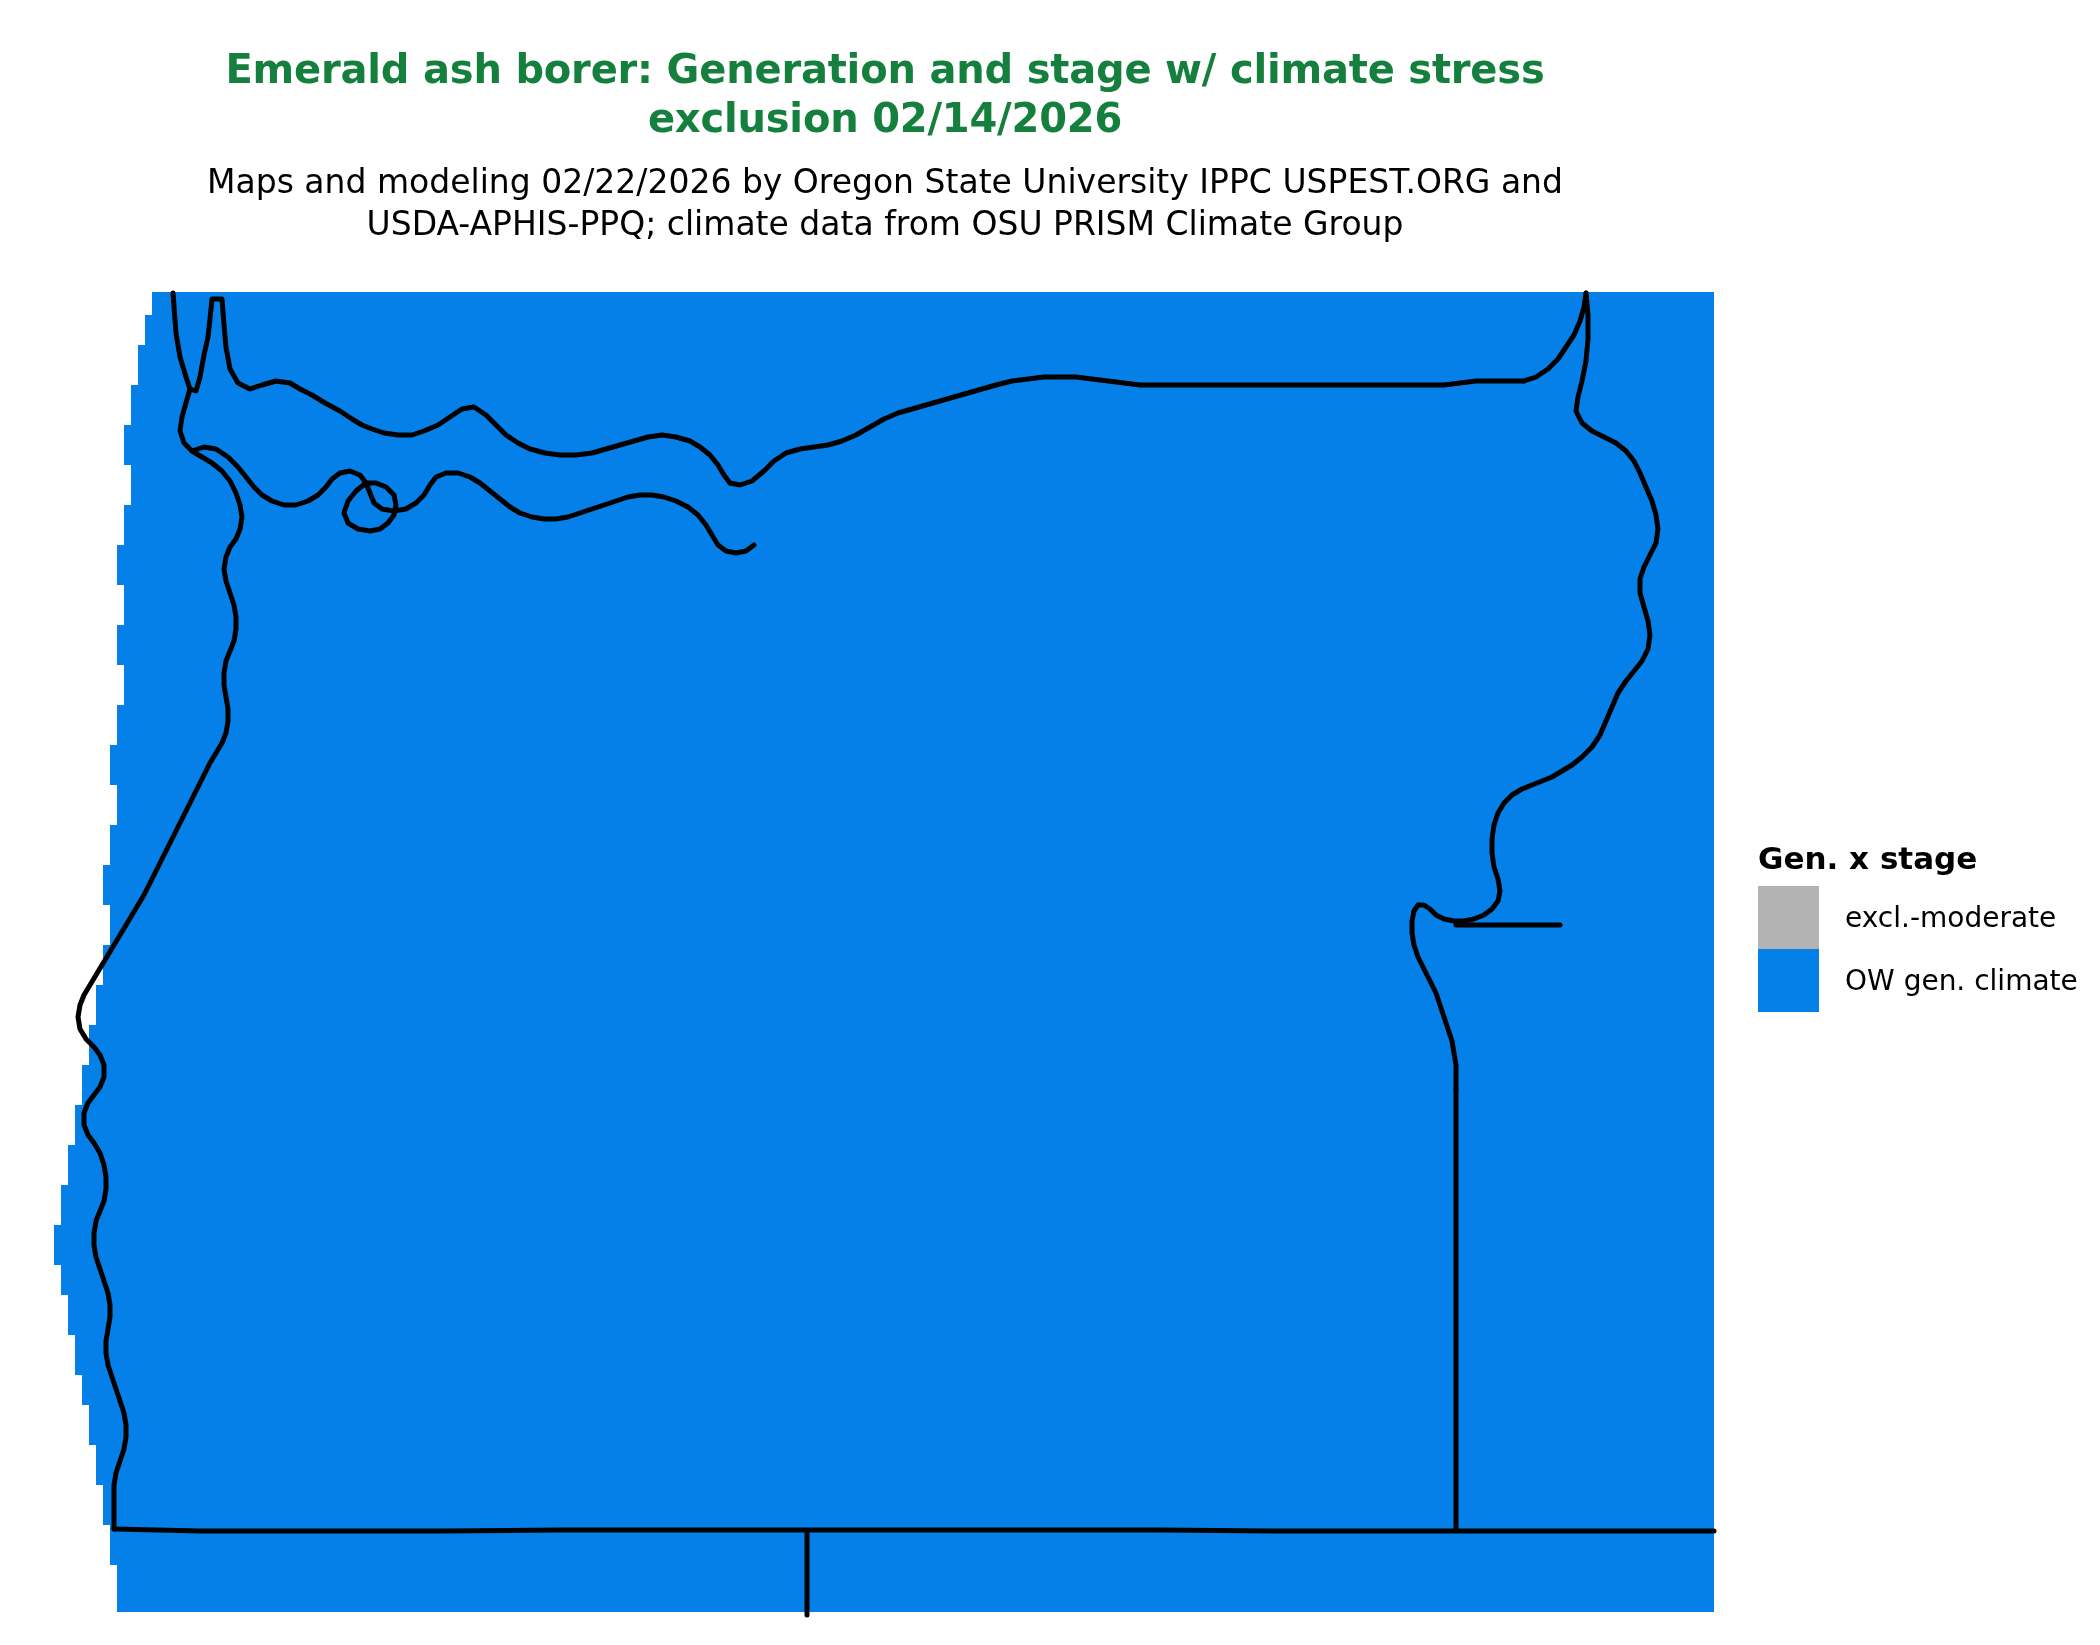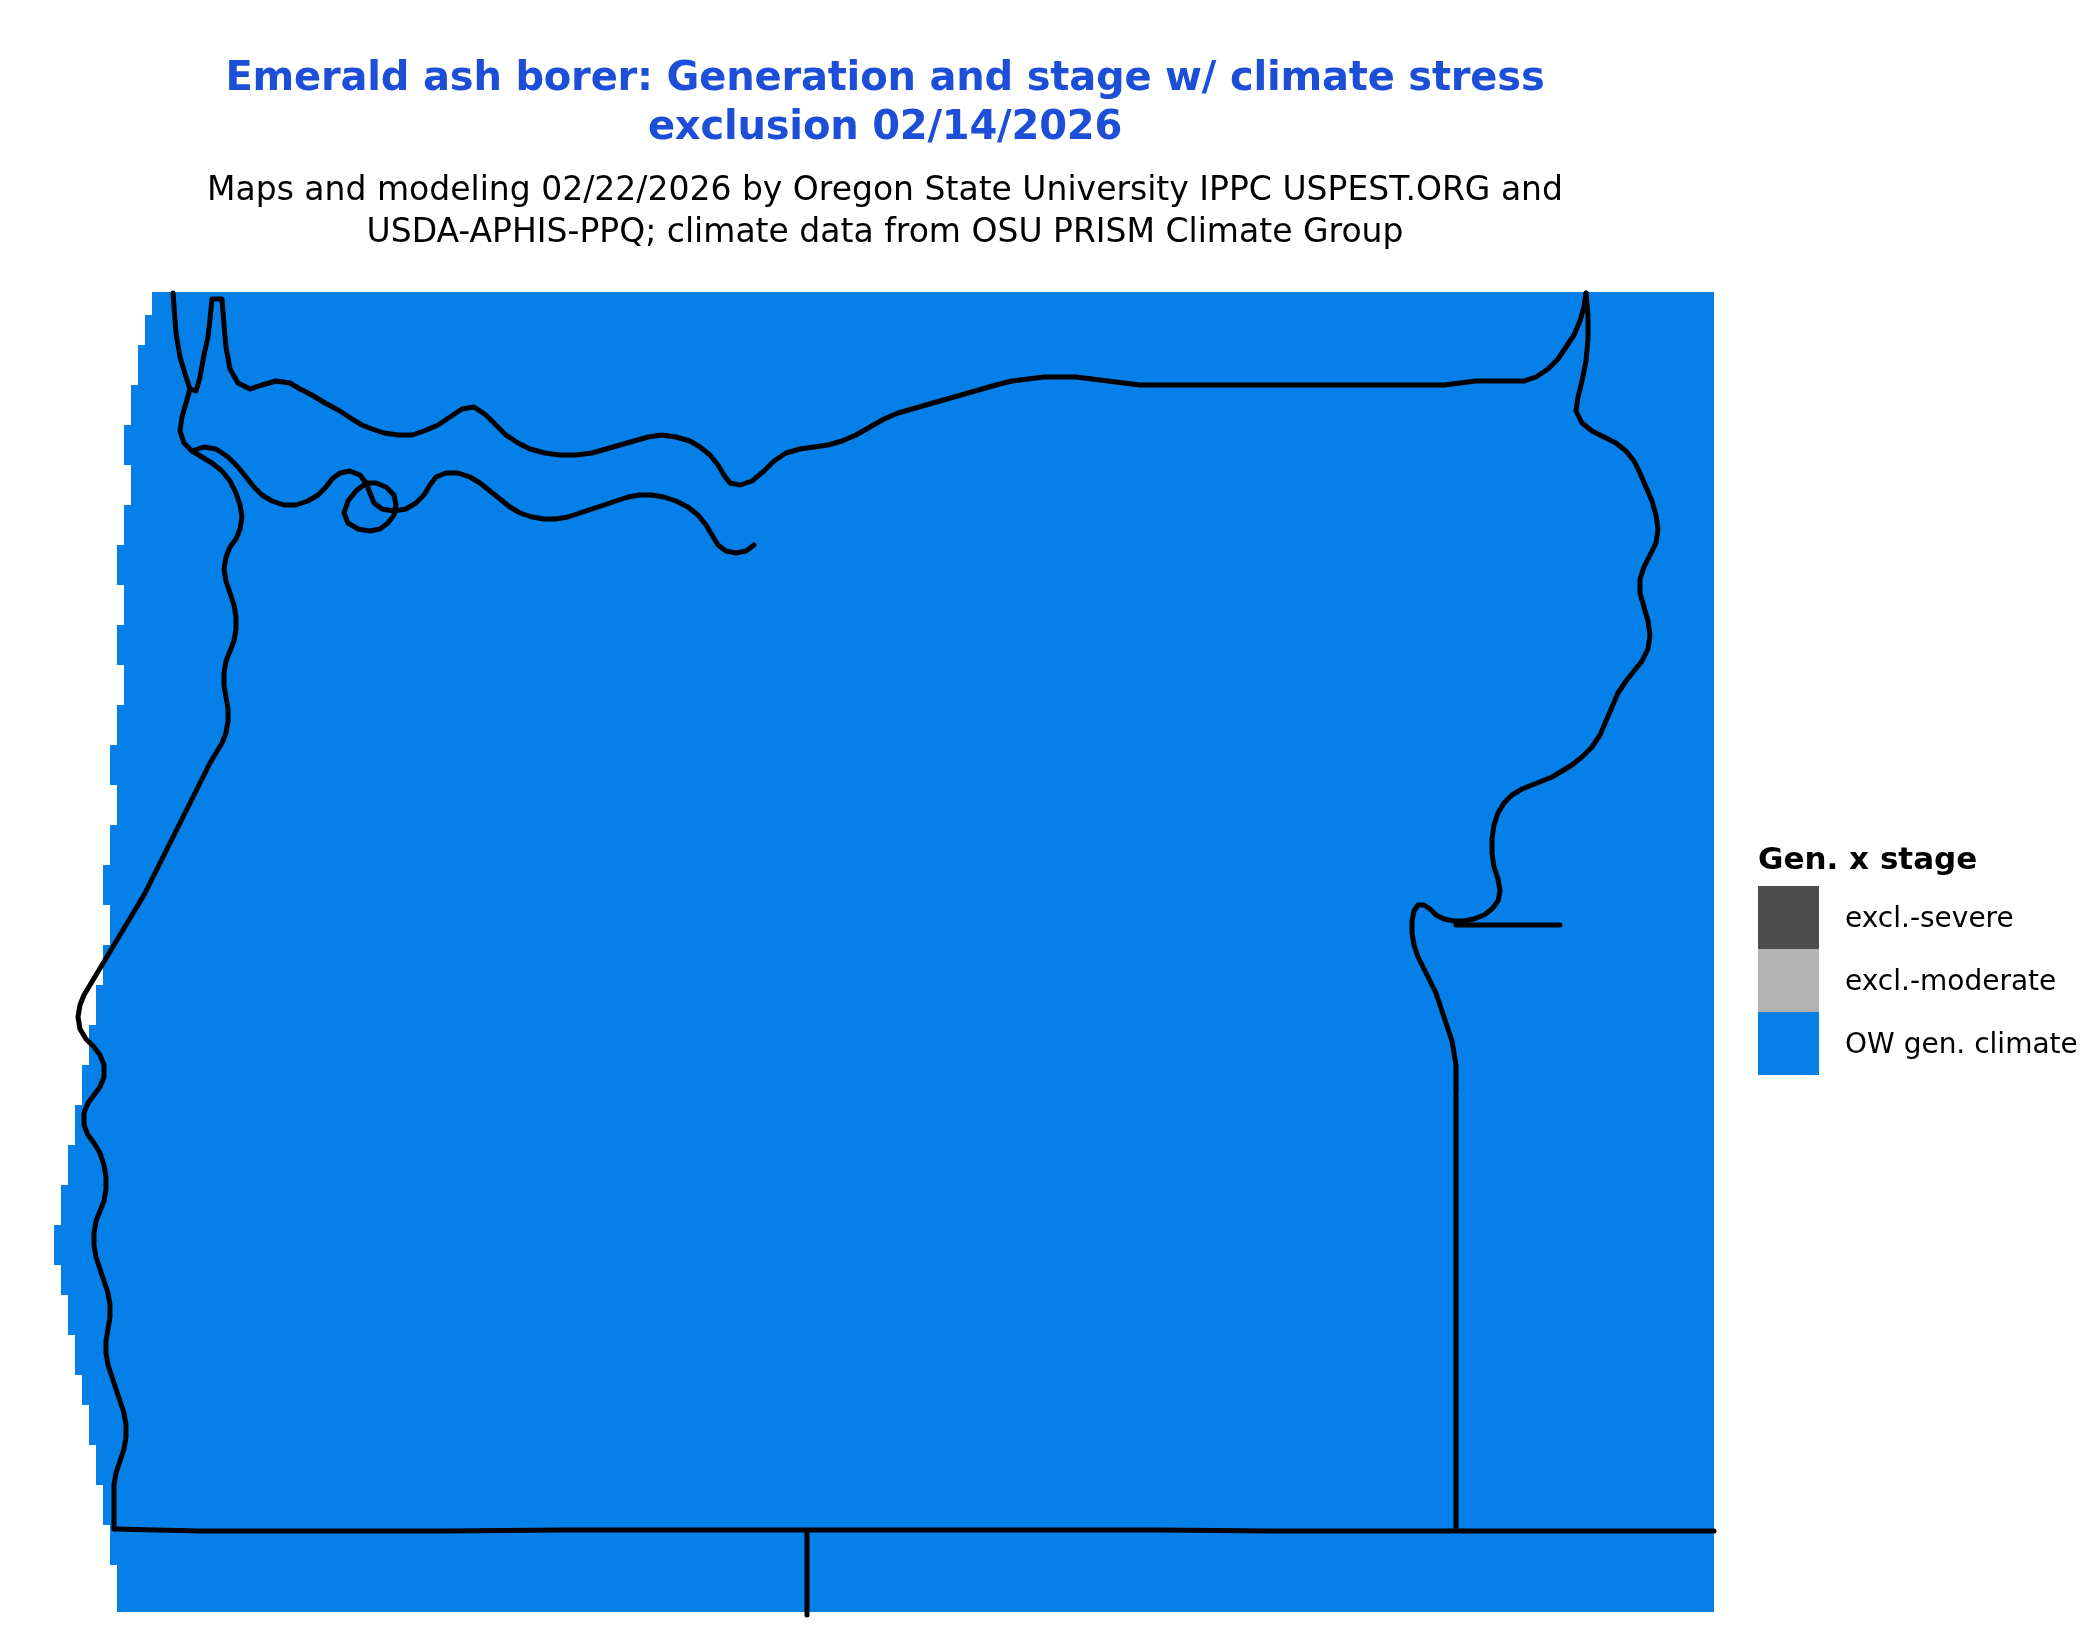--- a/index.html
+++ b/index.html
@@ -27,23 +27,23 @@
     top: 0;
     width: 1770px;
     text-align: center;
     padding-top: 40px;
   }
   .map-title {
     font-size: 40px;
     font-weight: bold;
     line-height: 1.22;
     letter-spacing: -0.2px;
-    margin: 12px auto;
+    margin: 5px auto;
     width: 1560px;
-    color: #1d4ed8;
+    color: #15803d;
   }
   .map-subtitle {
     font-size: 33px;
     font-weight: normal;
     line-height: 1.30;
     margin: 18px auto 0 auto;
     width: 1560px;
     color: #000;
     text-align: center;
   }
@@ -240,24 +240,20 @@
         <path d="M 366,198 L 356,206 L 348,216 L 344,228 L 348,238
                  L 358,244 L 370,246 L 380,244 L 388,238 L 394,230
                  L 396,220 L 394,210 L 386,202 L 376,198 L 366,198 Z"></path>
       </g>
     </svg>
   </div>
 
   <div class="legend">
     <div class="legend-title">Gen. x stage</div>
 
-    <div class="legend-row">
-      <span class="legend-swatch" style="background:#4d4d4d"></span>
-      <span class="legend-label">excl.-severe</span>
-    </div>
 
     <div class="legend-row">
       <span class="legend-swatch" style="background:#b3b3b3"></span>
       <span class="legend-label">excl.-moderate</span>
     </div>
 
     <div class="legend-row">
       <span class="legend-swatch" style="background:#0580e8"></span>
       <span class="legend-label">OW gen. climate</span>
     </div>

